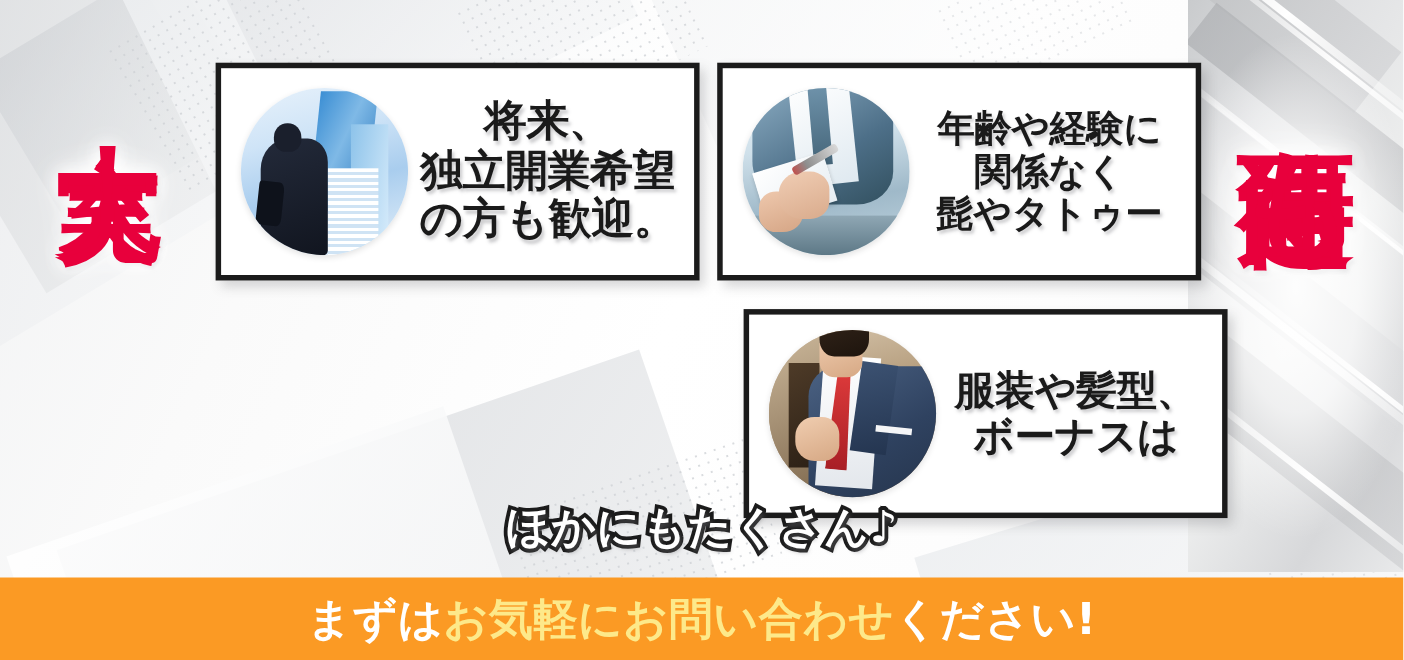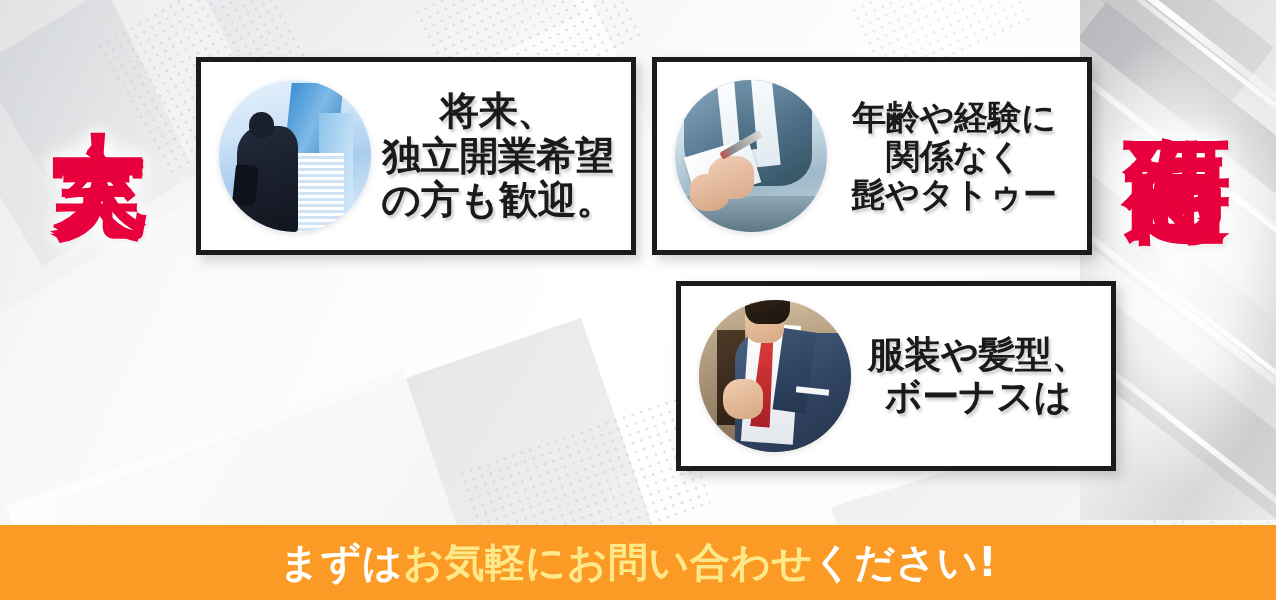--- a/index.html
+++ b/index.html
@@ -350,18 +350,19 @@
         <div class="pocket4"></div>
           <div class="hand4"></div>
       </div>
     </div>
     <div class="card-text t4">
       <div>服装や髪型、</div>
       <div>ボーナスは</div>
     </div>
   </div>
 
+  <div class="middle-text">ほかにもたくさん♪</div>
 
   <div class="bottombar">
     <div class="bottombar-text"><span class="seg-w">まずは</span><span class="seg-y">お気軽にお問い合わせ</span><span class="seg-w">ください!</span></div>
   </div>
 
 </div>
 
 </body></html>

